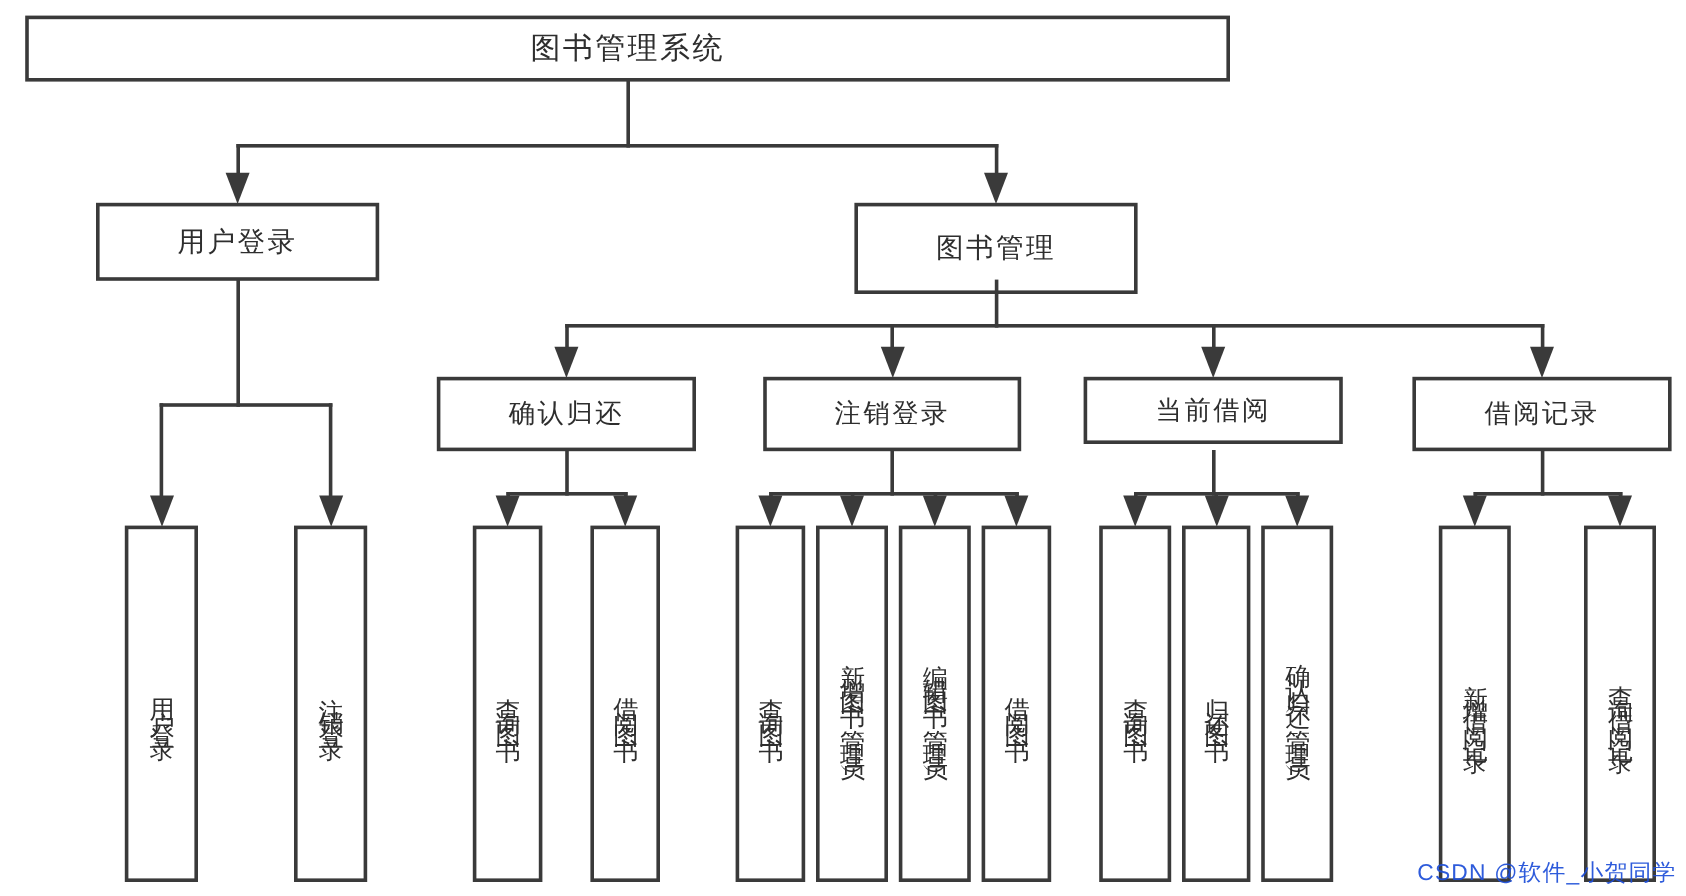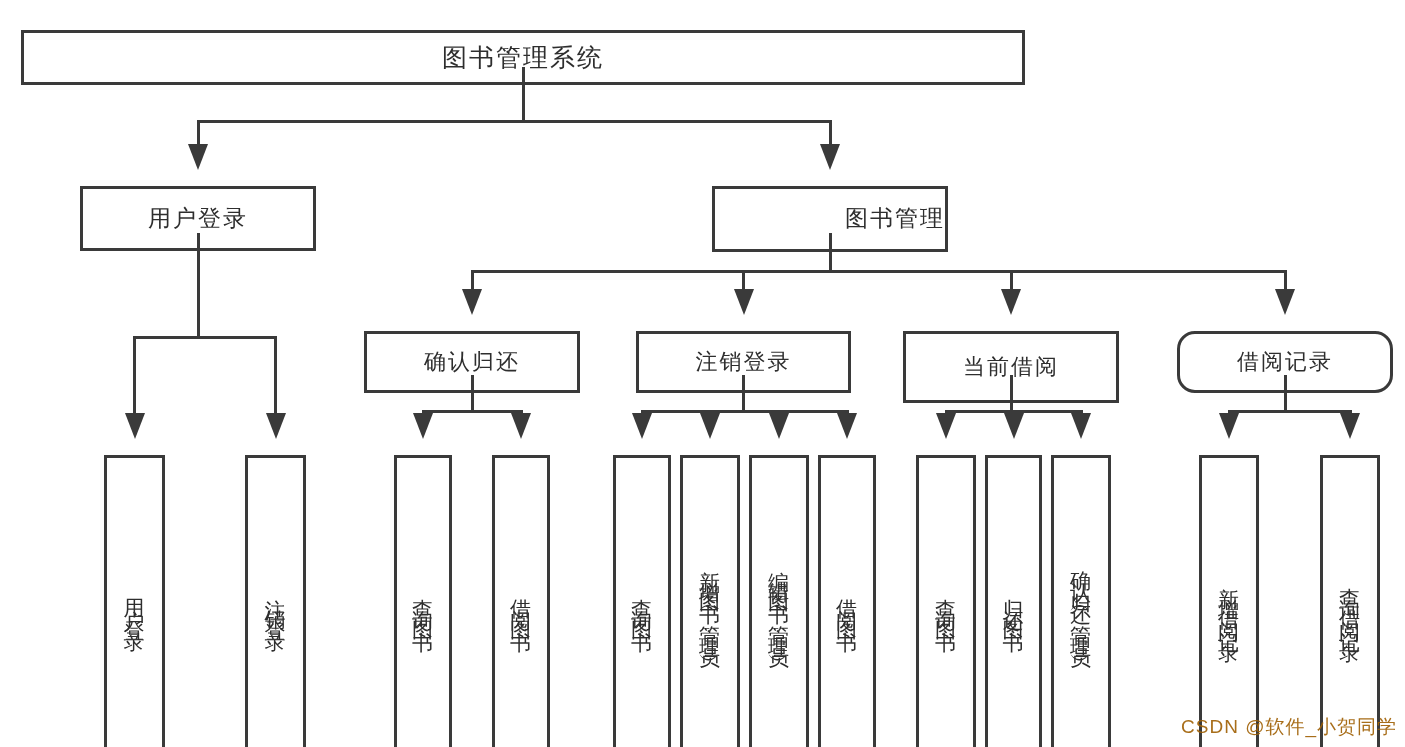--- a/index.html
+++ b/index.html
@@ -18,21 +18,20 @@
   }
   .box{
     position:absolute;
     box-sizing:border-box;
     border:3px solid var(--line);
     background:var(--bg);
     display:flex;
     align-items:center;
     justify-content:center;
     text-align:center;
-    margin-top:17px;
   }
   .box .lbl{display:block;}
   .box.h .lbl{
     font-size:23px;
     letter-spacing:2px;
     line-height:1.1;
     white-space:nowrap;
   }
   .box.root .lbl{font-size:25px;}
   .box.l3 .lbl{font-size:22px;}
@@ -70,33 +69,33 @@
 <body>
 
 <div id="canvas">
   <div id="nodes-layer">
       <div class="box h root" style="left: 21px; top: 13px; width: 1004px; height: 55px;">
         <span class="lbl">图书管理系统</span>
       </div>
       <div class="box h l2" style="left: 80px; top: 169px; width: 236px; height: 65px;">
         <span class="lbl">用户登录</span>
       </div>
-      <div class="box h l2" style="left: 712px; top: 169px; width: 236px; height: 66px; justify-content: flex-end;">
+      <div class="box h l2" style="left: 712px; top: 169px; width: 236px; height: 76px;">
         <span class="lbl">图书管理</span>
       </div>
       <div class="box h l3" style="left: 364px; top: 314px; width: 216px; height: 62px;">
         <span class="lbl">确认归还</span>
       </div>
       <div class="box h l3" style="left: 636px; top: 314px; width: 215px; height: 62px;">
         <span class="lbl">注销登录</span>
       </div>
-      <div class="box h l3" style="left: 903px; top: 314px; width: 216px; height: 72px;">
+      <div class="box h l3" style="left: 903px; top: 314px; width: 216px; height: 56px;">
         <span class="lbl">当前借阅</span>
       </div>
-      <div class="box h l3" style="left: 1177px; top: 314px; width: 216px; height: 62px; border-radius: 18px;">
+      <div class="box h l3" style="left: 1177px; top: 314px; width: 216px; height: 62px;">
         <span class="lbl">借阅记录</span>
       </div>
       <div class="box v l4" style="left: 104px; top: 438px; width: 61px; height: 297px;">
         <span class="lbl">用户登录</span>
       </div>
       <div class="box v l4" style="left: 245px; top: 438px; width: 61px; height: 297px;">
         <span class="lbl">注销登录</span>
       </div>
       <div class="box v l4" style="left: 394px; top: 438px; width: 58px; height: 297px;">
         <span class="lbl">查询图书</span>
@@ -193,14 +192,14 @@
       </div>
       <div>
         <div class="seg" style="left: 1283.5px; top: 375px; width: 3px; height: 38px;"></div>
         <div class="seg" style="left: 1227.5px; top: 410px; width: 124px; height: 3px;"></div>
         <div class="seg" style="left: 1227.5px; top: 410px; width: 3px; height: 4px;"></div>
         <div class="arrowhead" style="left: 1219px; top: 413px; border-left-width: 10px; border-right-width: 10px; border-top-width: 26px; border-top-color: rgb(58, 58, 58);"></div>
         <div class="seg" style="left: 1348.5px; top: 410px; width: 3px; height: 4px;"></div>
         <div class="arrowhead" style="left: 1340px; top: 413px; border-left-width: 10px; border-right-width: 10px; border-top-width: 26px; border-top-color: rgb(58, 58, 58);"></div>
       </div>
     </div>
-  <div id="watermark" style="color: #a16207;">CSDN @软件_小贺同学</div>
+  <div id="watermark" style="color: #1d4ed8;">CSDN @软件_小贺同学</div>
 </div>
 
 </body></html>

